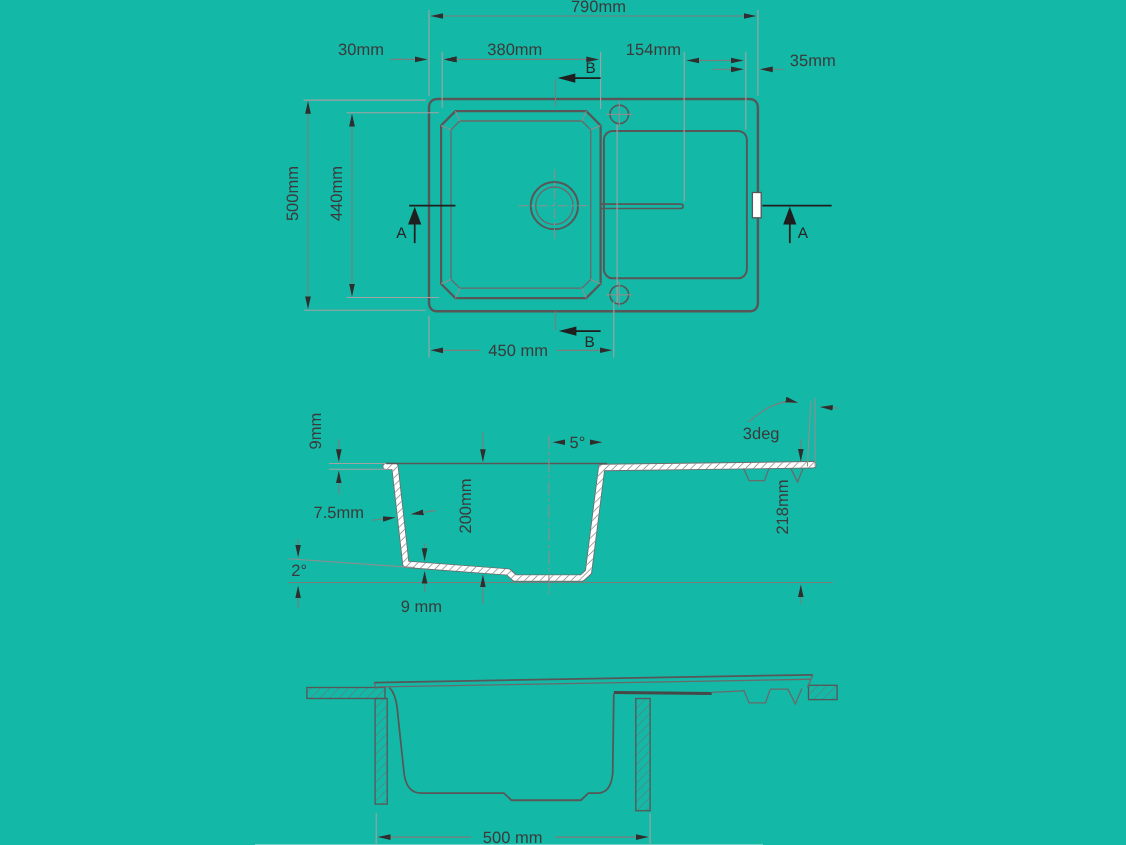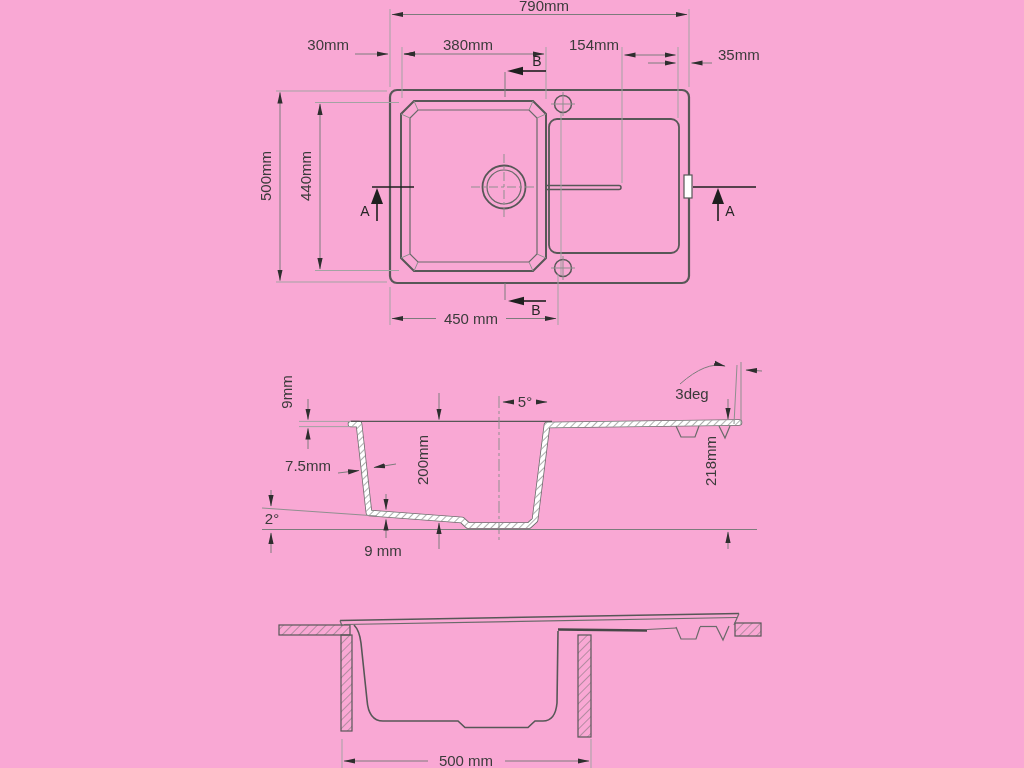--- a/index.html
+++ b/index.html
@@ -1,16 +1,16 @@
 <!DOCTYPE html>
 <html><head>
 <meta charset="utf-8">
 <style>
   html,body{margin:0;padding:0;background:#ffffff;}
-  .canvas{position:relative;width:1024px;height:768px;background:#f9a8d4;overflow:hidden;}
+  .canvas{position:relative;width:1024px;height:768px;background:#14b8a6;overflow:hidden;}
   svg{display:block;}
   text{font-family:"Liberation Sans","DejaVu Sans",sans-serif;fill:#3b3b3b;font-size:15px;}
   .seclabel{font-size:14px;fill:#262626;}
   .geo{stroke:#575757;fill:none;}
   .geo2{stroke:#6a6a6a;fill:none;}
   .thin{stroke:#8f8f8f;stroke-width:1;fill:none;}
   .ext{stroke:#a3a3a3;stroke-width:1;fill:none;}
   .dim{stroke:#7c7c7c;stroke-width:1;fill:none;}
   .sec{stroke:#1f1f1f;stroke-width:1.6;fill:none;}
 </style>

